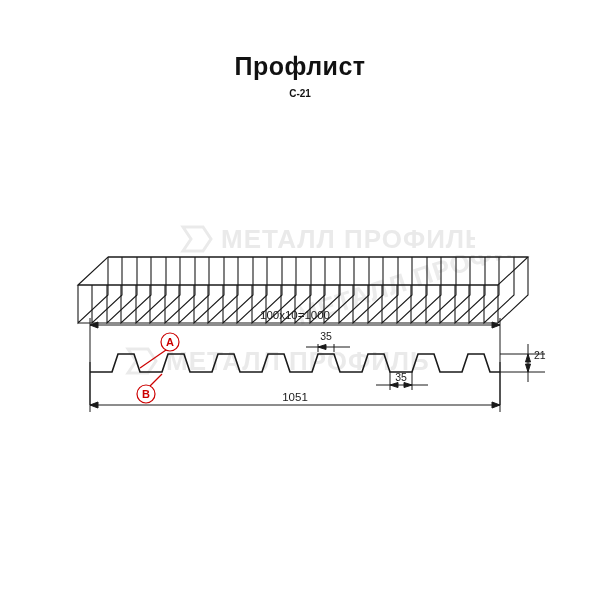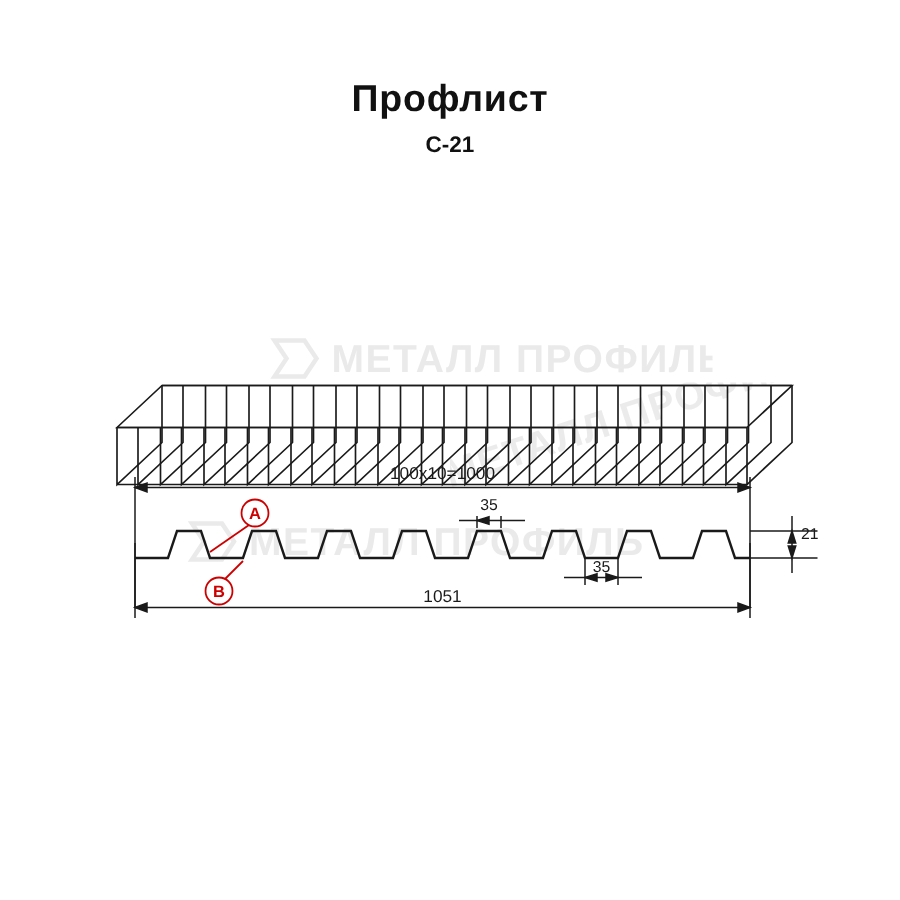--- a/index.html
+++ b/index.html
@@ -31,21 +31,21 @@
     font-weight: bold;
     letter-spacing: 0.5px;
     color: #111111;
   }
   .subtitle {
     position: absolute;
     top: 88px;
     left: 0;
     width: 600px;
     text-align: center;
-    font-size: 15px;
+    font-size: 10px;
     font-weight: bold;
     color: #111111;
   }
   .footer {
     position: absolute;
     top: 530px;
     left: 0;
     width: 600px;
     text-align: center;
     font-size: 14px;

